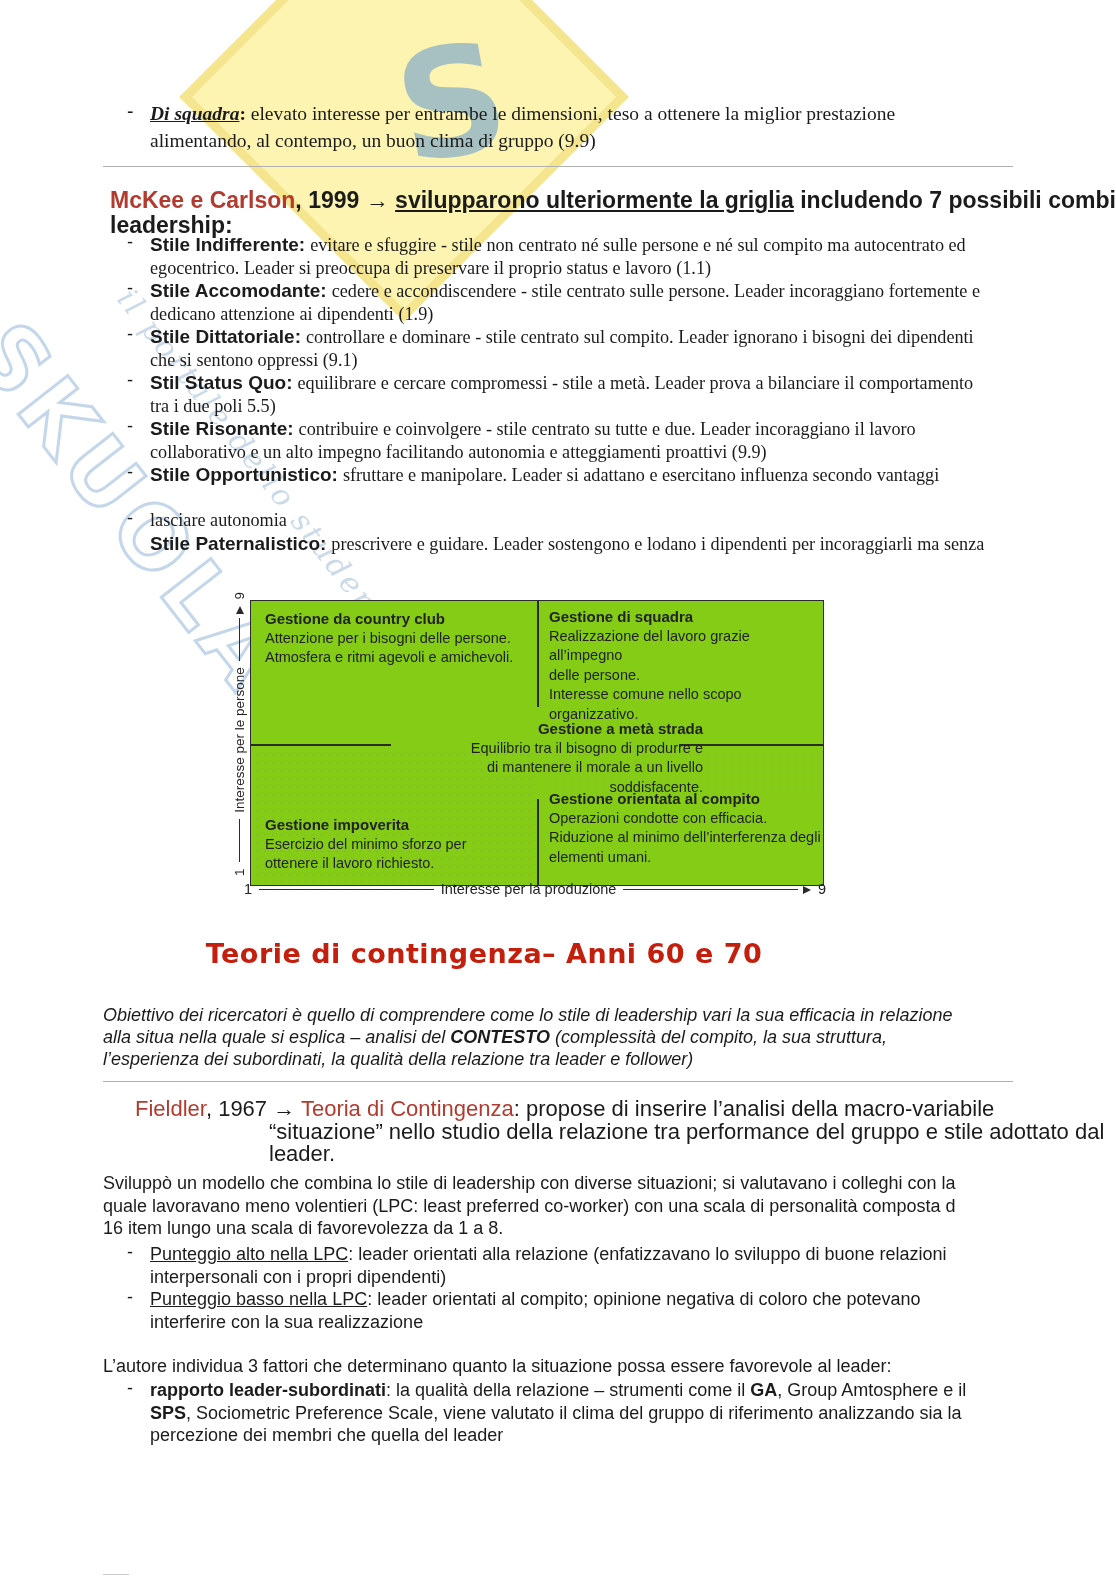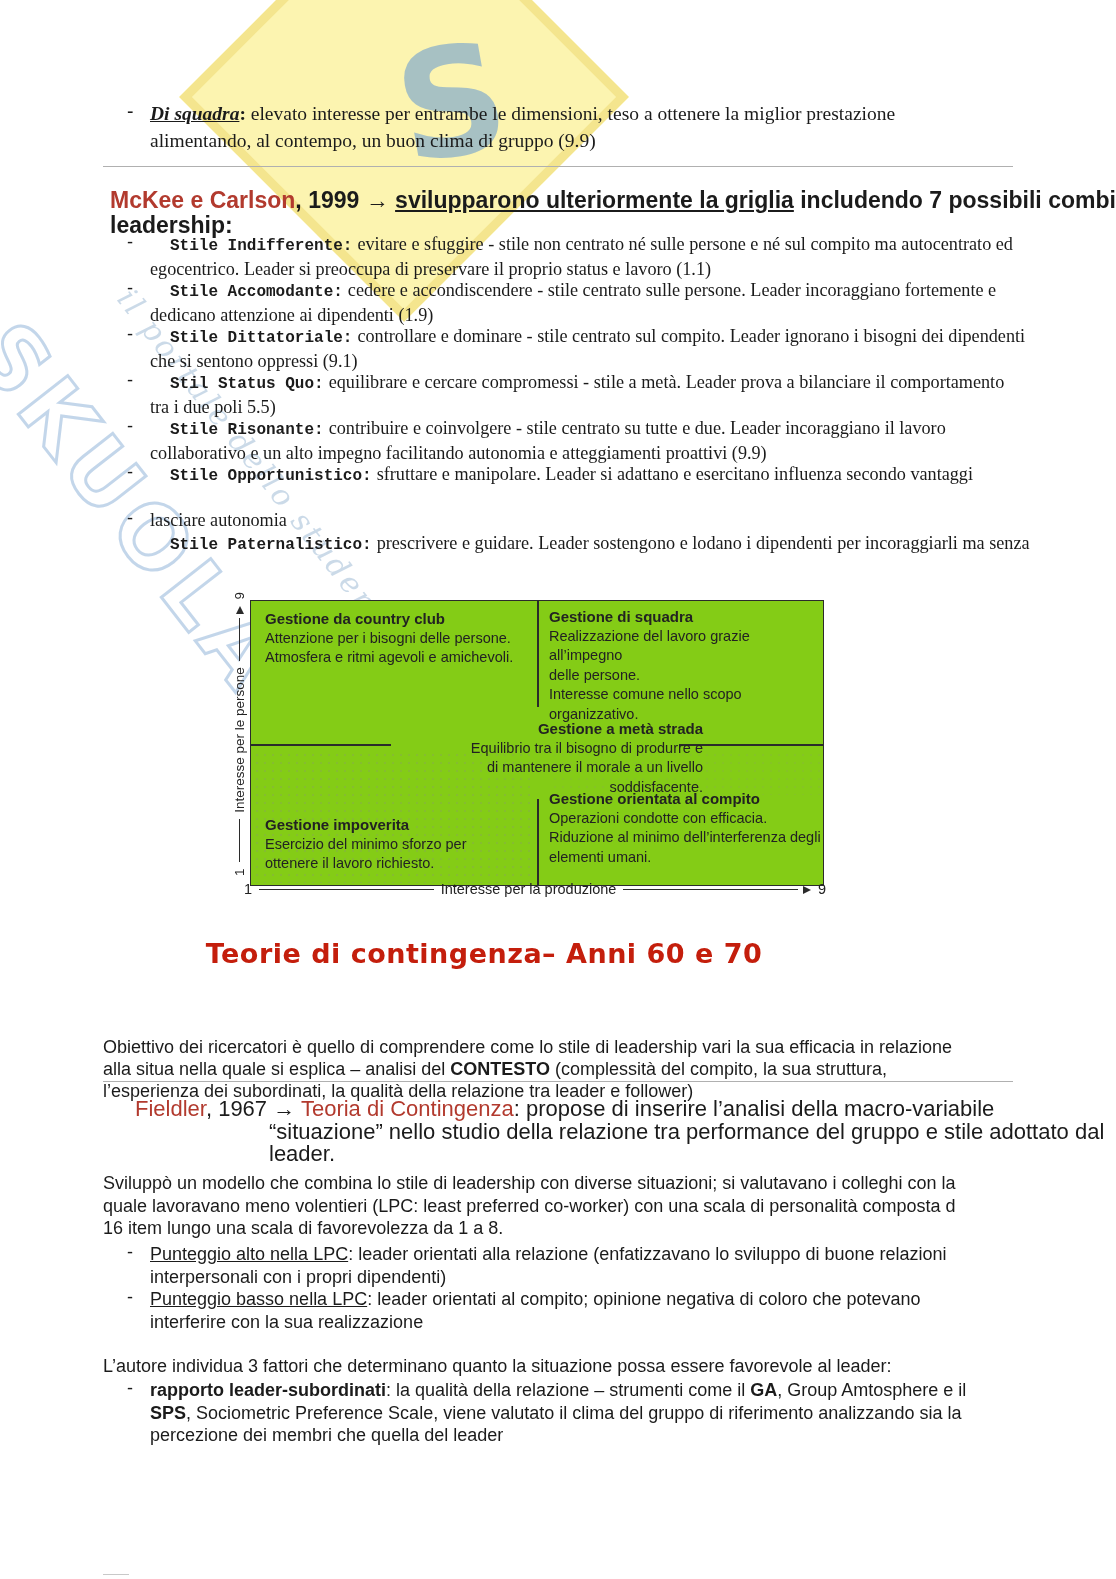--- a/index.html
+++ b/index.html
@@ -30,21 +30,21 @@
   .after-label{margin-left:5px;}
   .u{text-decoration:underline;}
   .b{font-weight:bold;}
   
   .intro{left:103px;top:100px;width:930px;font-size:19.5px;line-height:27px;}
   .intro .term{font-weight:bold;font-style:italic;text-decoration:underline;}
   
   .mckee{left:110px;top:188px;width:940px;font-size:23px;line-height:25px;font-weight:bold;}
   .styles{left:103px;top:233px;width:1000px;font-size:18.2px;line-height:23px;}
   .styles .li{height:46px;}
-  .styles .label{font-family:Liberation Mono, monospace;font-weight:bold;font-size:16px;margin-left:20px;}
+  .styles .label{font-family:Liberation Sans, sans-serif;font-weight:bold;font-size:19px;}
   .styles .serifdesc{font-family:"Liberation Serif","DejaVu Serif",serif;}
   
   .fig{left:228px;top:588px;width:604px;height:312px;font-size:14.5px;line-height:19.5px;color:#222;}
   .gridbox{position:absolute;left:22px;top:12px;width:572px;height:284px;border:1.5px solid #2b2b2b;background:#84cc16;}
   .gline{position:absolute;background:#2b2b2b;}
   .qtitle{font-weight:bold;font-size:15px;}
   .qtext{position:absolute;}
   .qcenter{text-align:right;}
   .speckle{position:absolute;background-image:radial-gradient(#8a8a8a 0.8px,transparent 0.9px);
            background-size:8px 8px;opacity:.22;}
@@ -52,21 +52,21 @@
   .ah{width:0;height:0;border-left:8px solid #2b2b2b;border-top:4.5px solid transparent;
       border-bottom:4.5px solid transparent;margin-left:-2px;}
   .xaxis{position:absolute;left:16px;top:292px;width:582px;display:flex;align-items:center;gap:7px;font-size:14.5px;}
   .yaxis{position:absolute;left:2px;top:288px;width:284px;display:flex;align-items:center;gap:6px;
          font-size:13.5px;transform:rotate(-90deg);transform-origin:0 0;}
   
   .heading{left:103px;top:938px;width:762px;text-align:center;font-family:"DejaVu Sans",sans-serif;
            font-weight:bold;font-size:27px;color:#c41e0c;letter-spacing:.5px;}
   
   .para{font-size:18px;line-height:22px;width:960px;}
-  .p1{left:103px;top:1036px;}
+  .p1{left:103px;top:1004px;font-style:italic;}
   .fiedler{left:103px;top:1098px;font-size:22px;line-height:22.5px;width:960px;margin-left:32px;}
   .fiedler .ind{margin-left:134px;}
   .p2{left:103px;top:1172px;line-height:22.5px;}
   .lpc{left:103px;top:1243px;font-size:18px;line-height:22.5px;width:980px;}
   .lpc .li{height:45px;}
   .factors-intro{left:103px;top:1356px;font-size:18px;width:960px;}
   .factor{left:103px;top:1379px;font-size:18px;line-height:22.5px;width:980px;}
   .endmark{left:103px;top:1574px;width:26px;border-top:1.5px solid #c9c9c9;}
 </style>
 </head>

